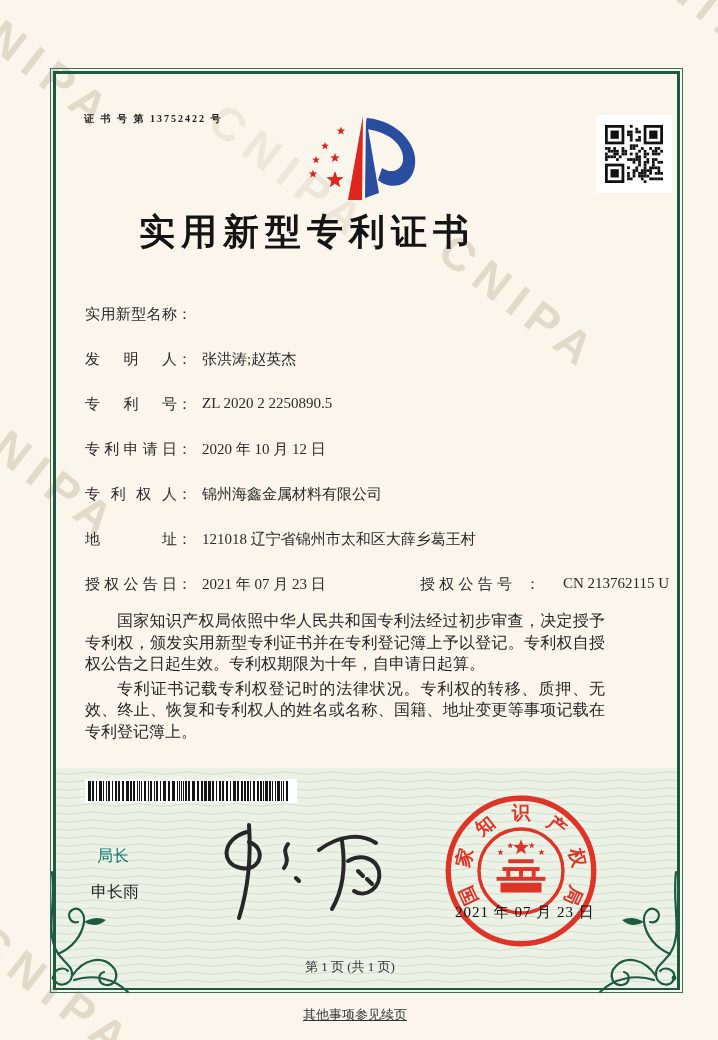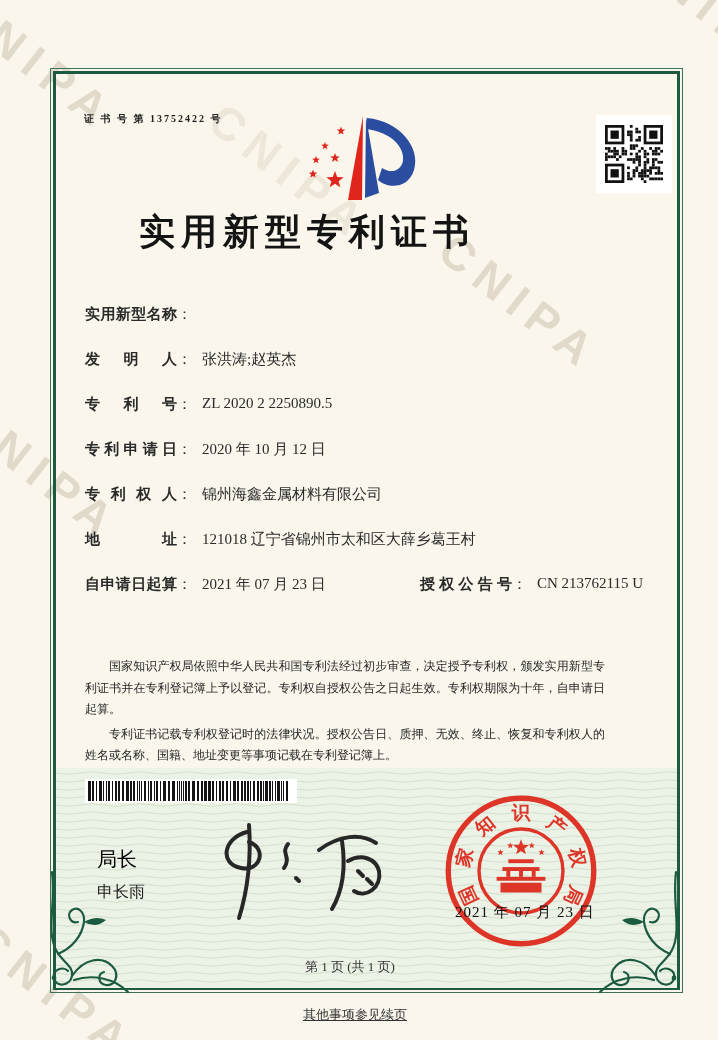--- a/index.html
+++ b/index.html
@@ -20,33 +20,33 @@
   .logo{position:absolute;left:296px;top:106px;}
   .qrbox{position:absolute;left:596px;top:115px;width:76px;height:78px;background:#ffffff;
          display:flex;align-items:center;justify-content:center;}
   .title{position:absolute;left:0;top:208px;width:614px;text-align:center;font-size:36px;
          font-weight:bold;letter-spacing:6px;color:#141414;}
   
   .fields{position:absolute;left:85px;top:300px;width:545px;}
   .frow{height:45px;display:flex;align-items:flex-start;padding-top:5px;box-sizing:border-box;
         font-size:15px;position:relative;}
   .flabel{display:inline-block;width:92px;text-align:justify;text-align-last:justify;
-          text-justify:inter-character;flex:none;font-weight:bold;}
+          text-justify:inter-character;flex:none;}
   .fcolon{flex:none;}
   .fvalue{margin-left:10px;white-space:pre;}
-  .g2{position:absolute;left:335px;top:5px;display:flex;}
-  
-  .paras{position:absolute;left:85px;top:610px;width:520px;font-size:12px;line-height:21.5px;
-         text-align:justify;color:#262626;margin-top:46px;}
+  .g2{position:absolute;left:335px;top:5px;display:flex;gap:13px;}
+  
+  .paras{position:absolute;left:85px;top:610px;width:520px;font-size:16px;line-height:21.5px;
+         text-align:justify;color:#262626;}
   .paras p{margin:0;text-indent:2em;}
   .paras p + p{margin-top:3px;}
   
   .barcode{position:absolute;left:85px;top:779px;background:#fff;padding:2px 3px;line-height:0;}
-  .signer-title{position:absolute;left:97px;top:846px;font-size:20px;color:#000000;}
-  .signer-name{position:absolute;left:97px;top:882px;font-size:16px;color:#222;}
+  .signer-title{position:absolute;left:97px;top:846px;font-size:16px;color:#0f766e;}
+  .signer-name{position:absolute;left:91px;top:882px;font-size:16px;color:#222;}
   .sig{position:absolute;left:203px;top:820px;}
   .seal{position:absolute;left:438px;top:788px;opacity:.95;}
   .seal-date{position:absolute;left:455px;top:903px;font-size:15px;color:#111;letter-spacing:1px;
              white-space:pre;}
   .pagenum{position:absolute;left:50px;top:958px;width:600px;text-align:center;font-size:13px;color:#333;}
   .contnote{position:absolute;left:50px;top:1006px;width:610px;text-align:center;font-size:13px;color:#333;text-decoration:underline;}
   .flourish{position:absolute;pointer-events:none;}
 </style>
 </head>
 <body>
@@ -290,34 +290,34 @@
       <span class="flabel">专利权人</span>
         <span class="fcolon">：</span>
       <span class="fvalue">锦州海鑫金属材料有限公司</span>
     </div>
     <div class="frow">
       <span class="flabel">地址</span>
         <span class="fcolon">：</span>
       <span class="fvalue">121018 辽宁省锦州市太和区大薛乡葛王村</span>
     </div>
     <div class="frow">
-      <span class="flabel">自申请日起算</span>
+      <span class="flabel">授权公告日</span>
         <span class="fcolon">：</span>
       <span class="fvalue">2021 年 07 月 23 日</span>
       <span class="g2">
         <span class="flabel">授权公告号</span>
           <span class="fcolon">：</span>
         <span class="fvalue">CN 213762115 U</span>
       </span>
     </div>
   </div>
 
   <div class="paras">
     <p>国家知识产权局依照中华人民共和国专利法经过初步审查，决定授予专利权，颁发实用新型专利证书并在专利登记簿上予以登记。专利权自授权公告之日起生效。专利权期限为十年，自申请日起算。</p>
-    <p>专利证书记载专利权登记时的法律状况。授权公告日、质押、无效、终止、恢复和专利权人的姓名或名称、国籍、地址变更等事项记载在专利登记簿上。</p>
+    <p>专利证书记载专利权登记时的法律状况。专利权的转移、质押、无效、终止、恢复和专利权人的姓名或名称、国籍、地址变更等事项记载在专利登记簿上。</p>
   </div>
 
   <div class="barcode">
     <svg id="bars" width="206" height="20">
         <rect x="0" y="0" width="3" height="20" fill="#141414"></rect>
         <rect x="4" y="0" width="2" height="20" fill="#141414"></rect>
         <rect x="8" y="0" width="1" height="20" fill="#141414"></rect>
         <rect x="11" y="0" width="3" height="20" fill="#141414"></rect>
         <rect x="15" y="0" width="1" height="20" fill="#141414"></rect>
         <rect x="18" y="0" width="1" height="20" fill="#141414"></rect>

